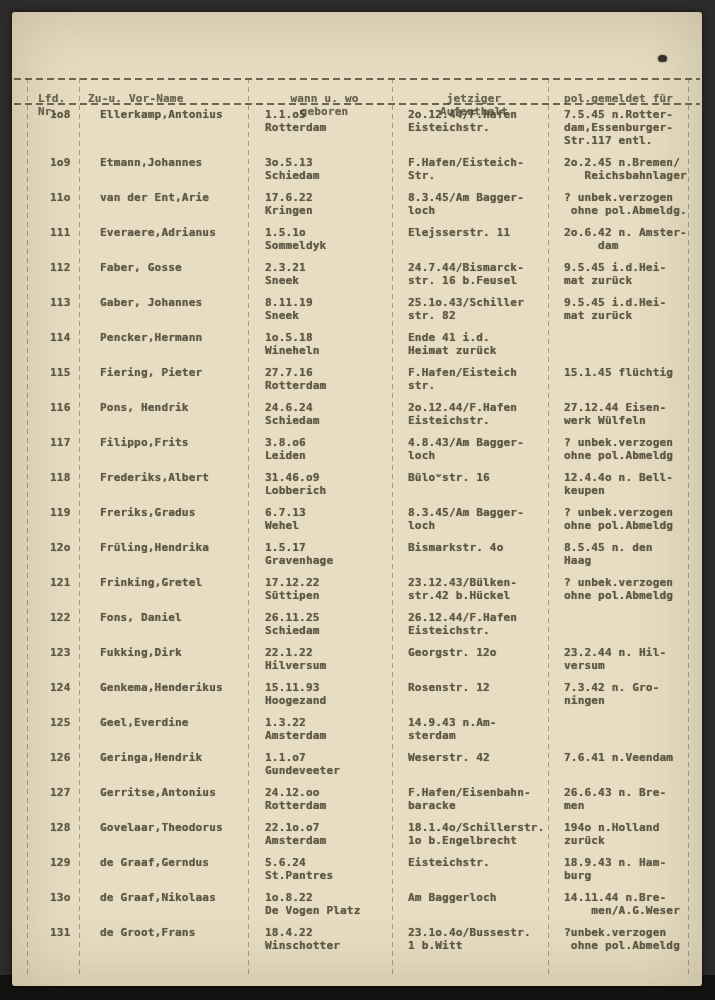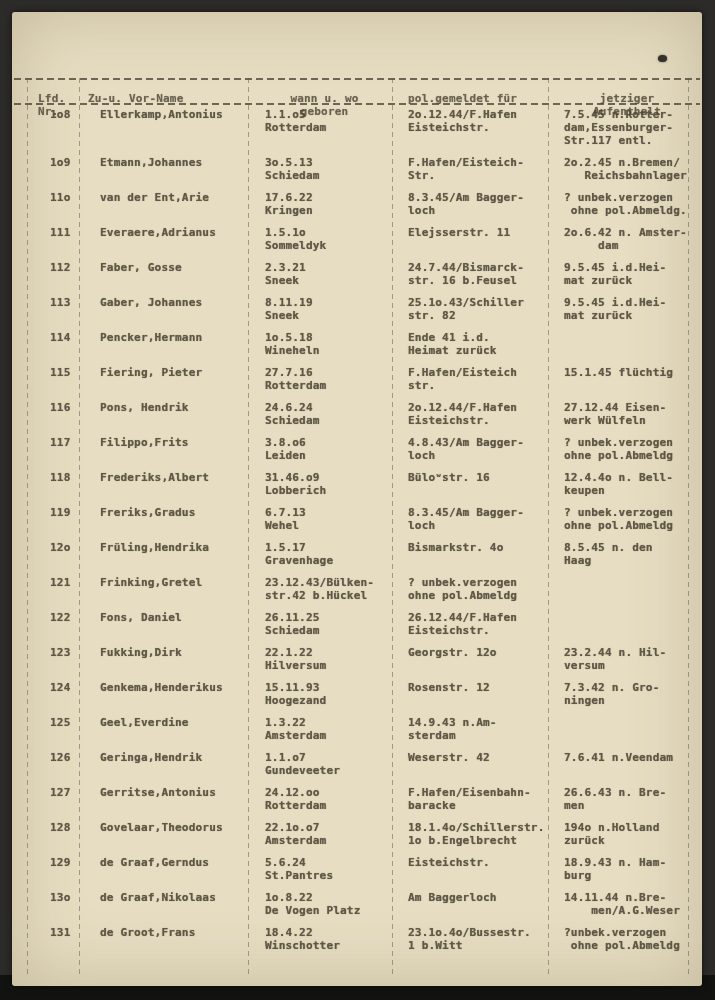--- a/index.html
+++ b/index.html
@@ -73,23 +73,23 @@
 
 <div class="paper">
   <div class="rule rule-top"></div>
 
   <div class="header-row grid-row">
     <div class="cell h-nr">Lfd.
 Nr.</div>
     <div class="cell h-name">Zu-u. Vor-Name</div>
     <div class="cell h-born">wann u. wo
 geboren</div>
-    <div class="cell h-reported">pol.gemeldet für</div>
     <div class="cell h-current">jetziger
 Aufenthalt</div>
+    <div class="cell h-reported">pol.gemeldet für</div>
   </div>
 
   <div class="rule rule-mid"></div>
 
   <div class="tbody" id="tbody">
   <div class="row grid-row">
     <div class="cell c-nr">1o8</div>
     <div class="cell c-name">Ellerkamp,Antonius</div>
     <div class="cell c-born">1.1.o5
 Rotterdam</div>
@@ -222,20 +222,22 @@
     <div class="cell c-born">1.5.17
 Gravenhage</div>
     <div class="cell c-reported">Bismarkstr. 4o</div>
     <div class="cell c-current">8.5.45 n. den
 Haag</div>
   </div>
 
   <div class="row grid-row">
     <div class="cell c-nr">121</div>
     <div class="cell c-name">Frinking,Gretel</div>
+    <div class="cell c-born">17.12.22
+Süttipen</div>
     <div class="cell c-reported">23.12.43/Bülken-
 str.42 b.Hückel</div>
     <div class="cell c-current">? unbek.verzogen
 ohne pol.Abmeldg</div>
   </div>
 
   <div class="row grid-row">
     <div class="cell c-nr">122</div>
     <div class="cell c-name">Fons, Daniel</div>
     <div class="cell c-born">26.11.25

